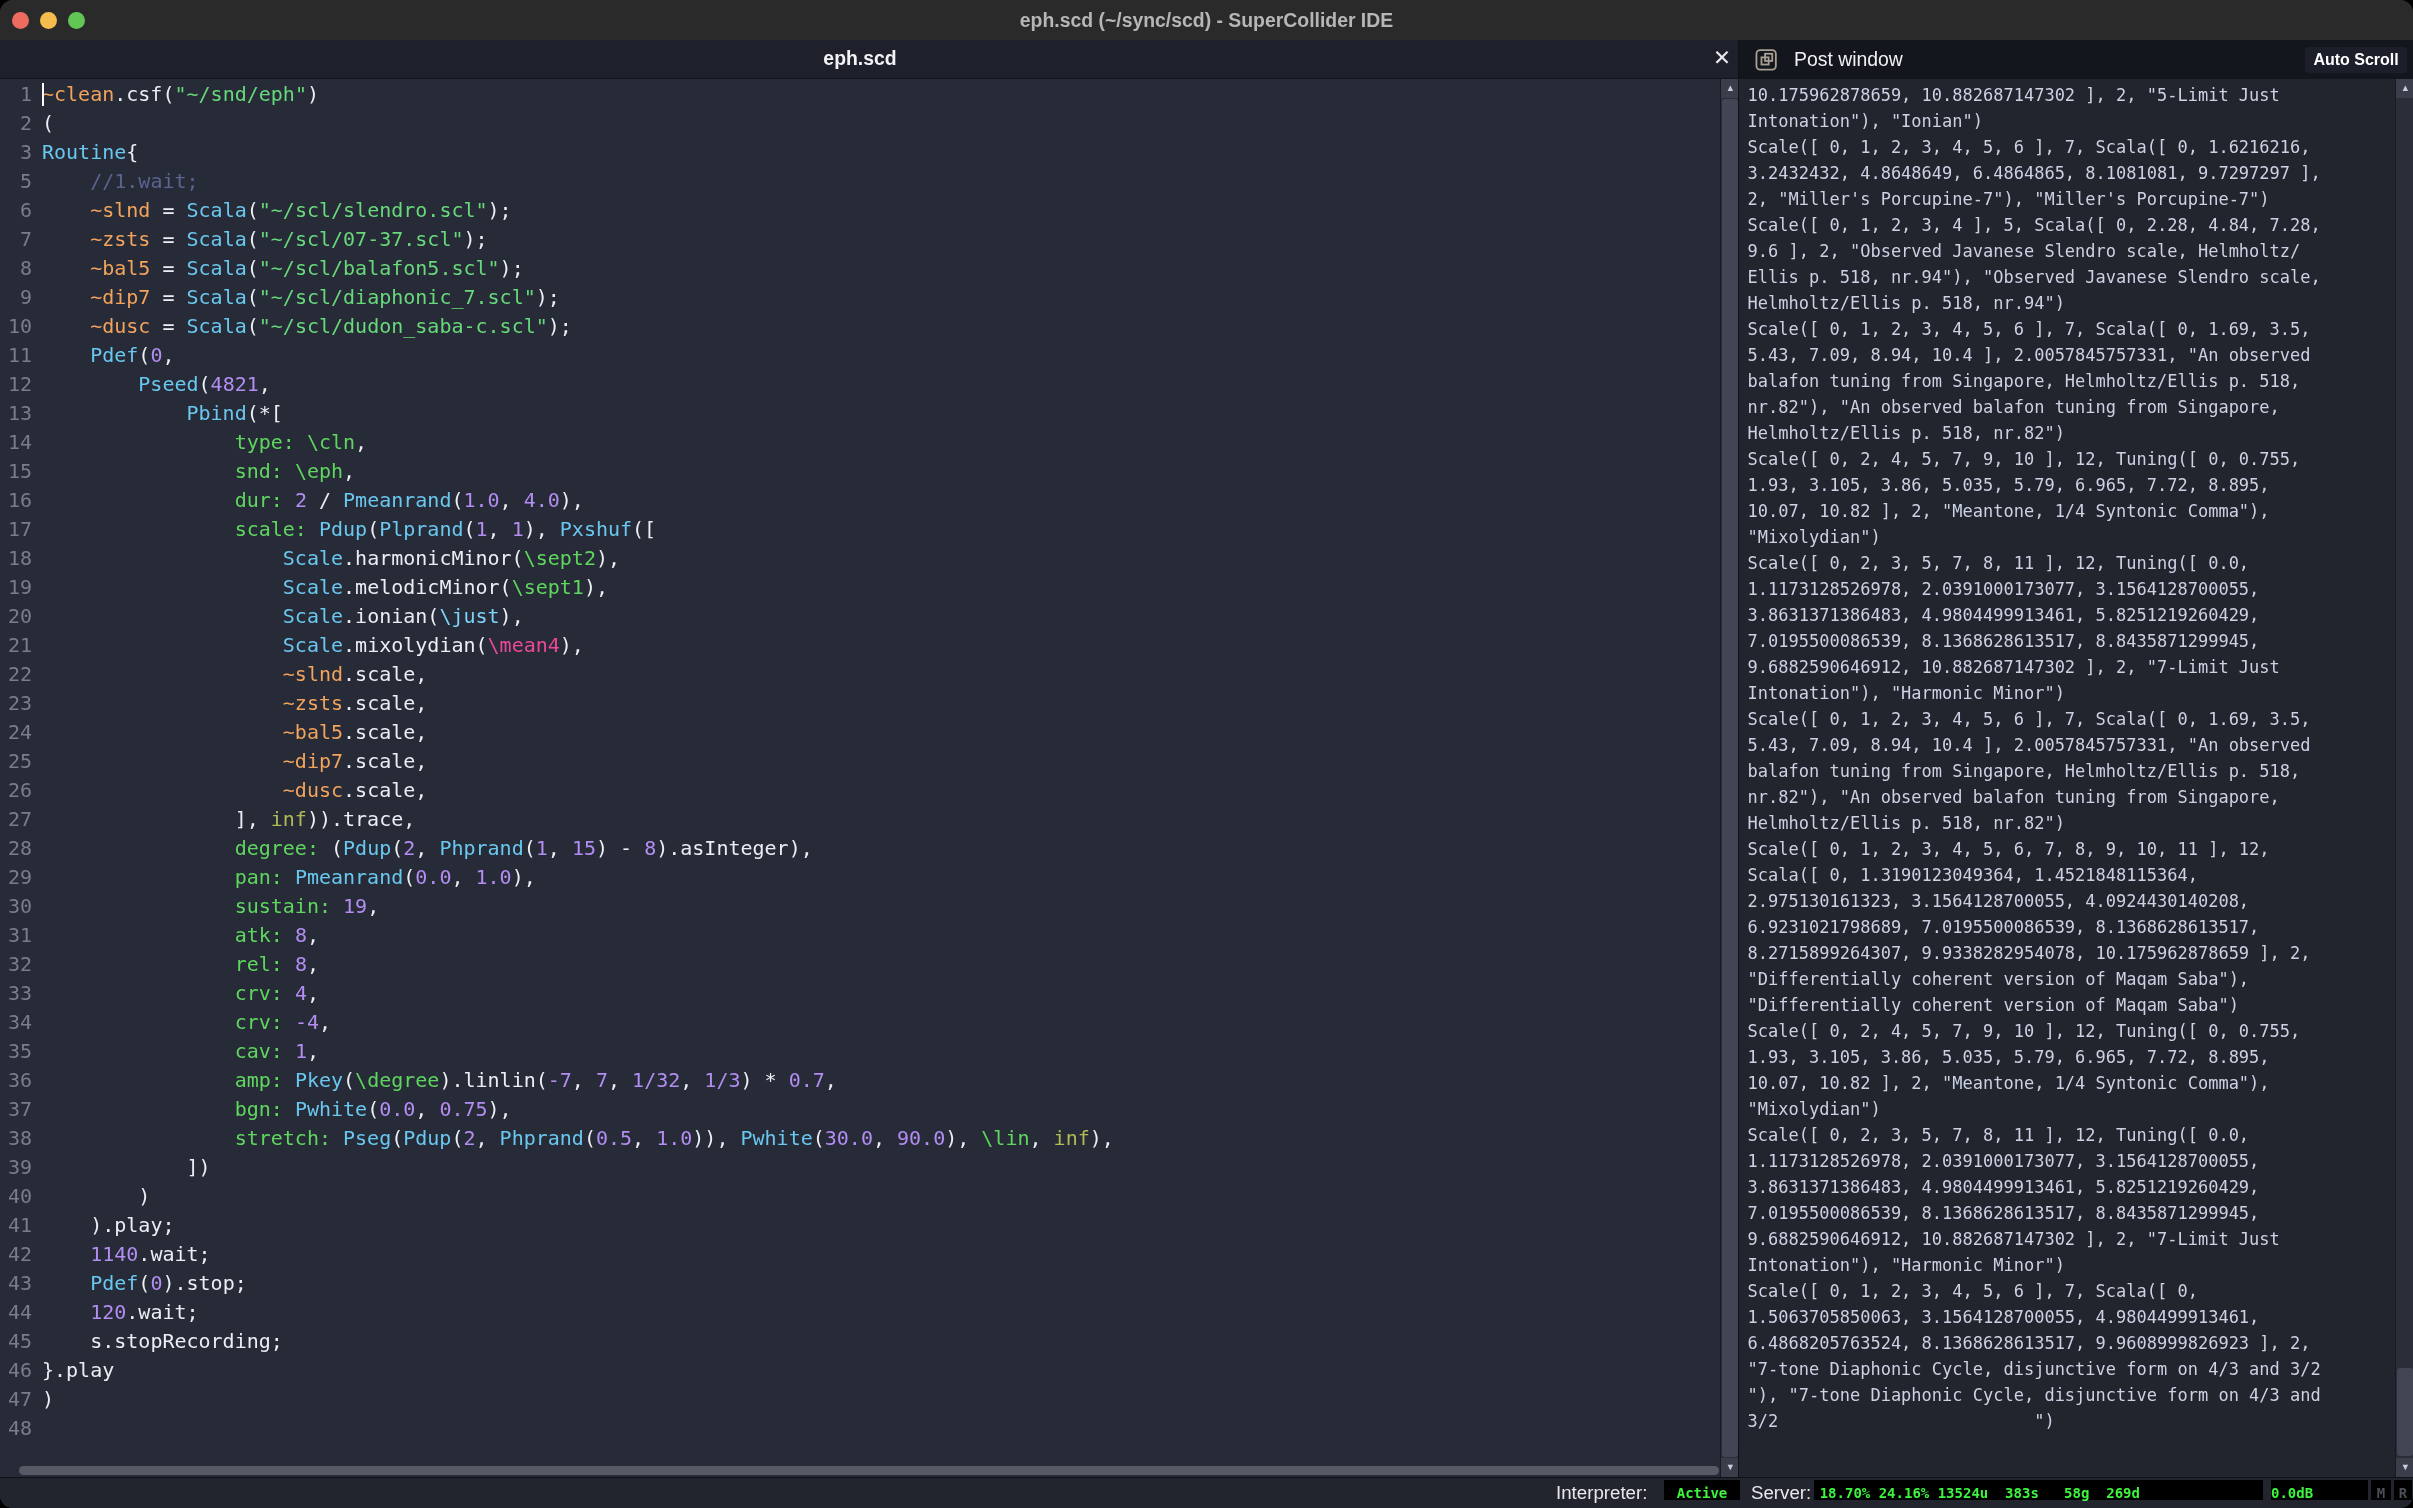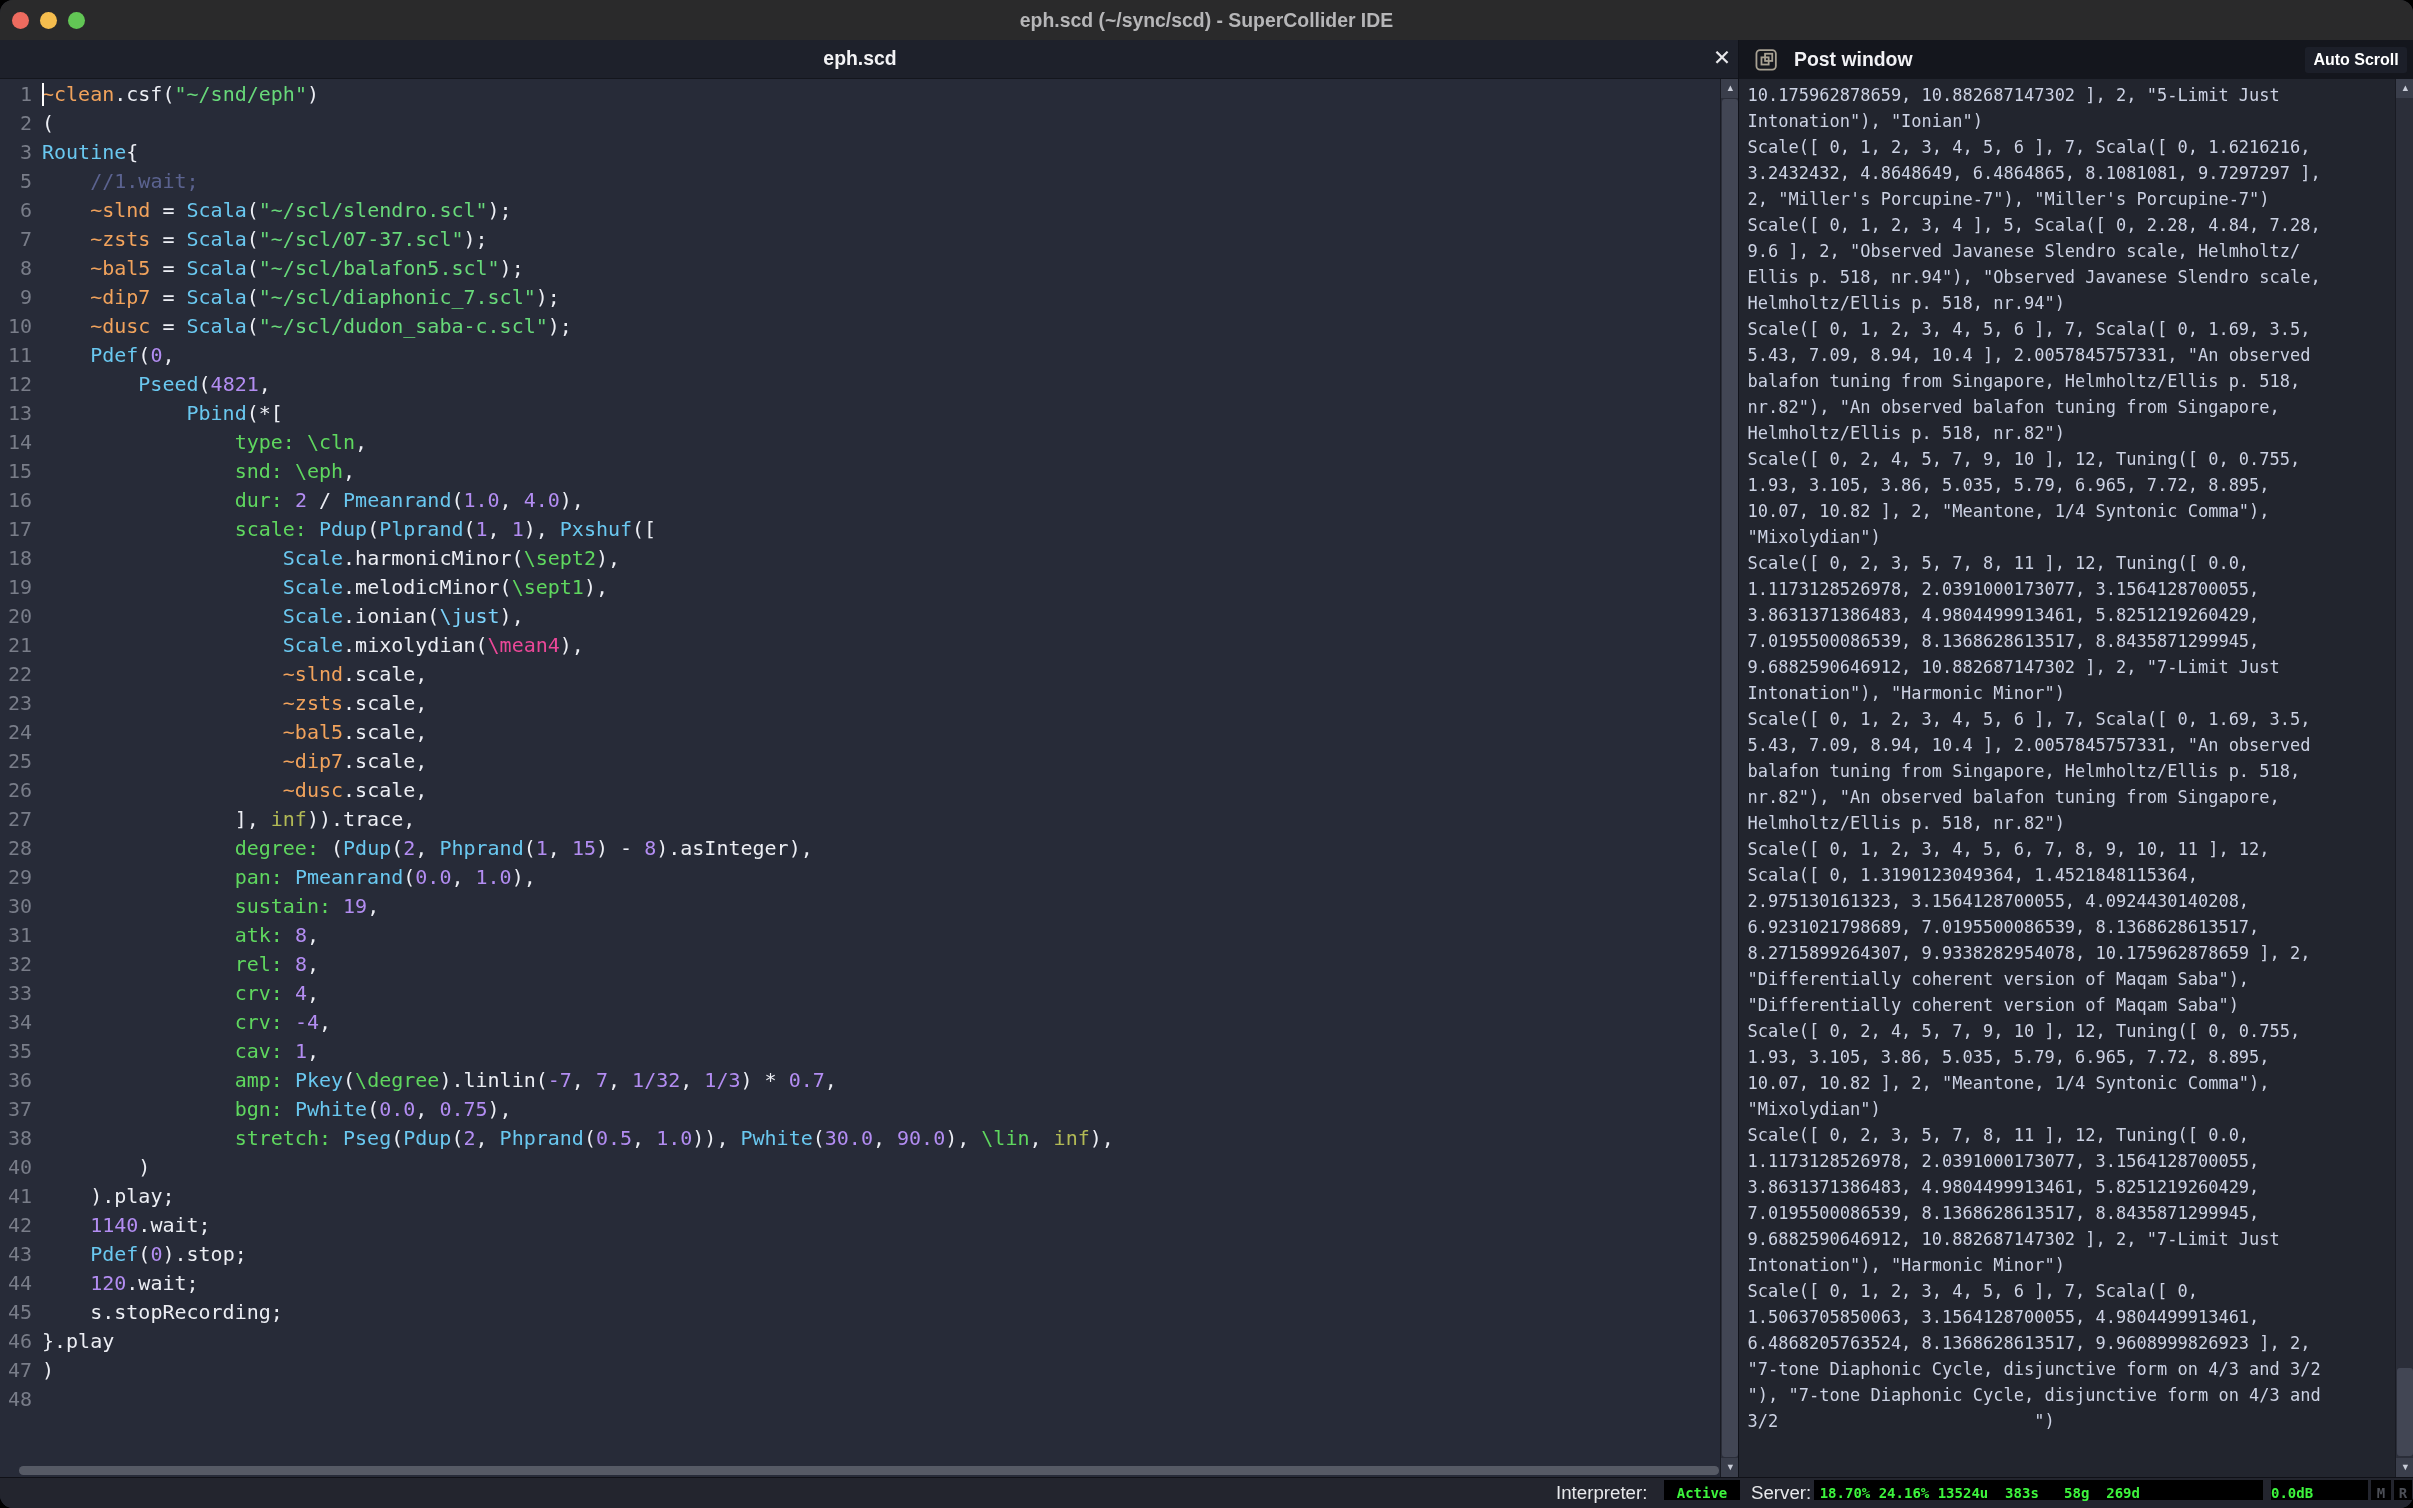--- a/index.html
+++ b/index.html
@@ -37,21 +37,21 @@
   .sb-bottom { bottom:0; }
   .sb-thumb { position:absolute; left:1.4px; width:16px; background:#424654; border-radius:2.9px; }
   .edit-thumb { top:20px; height:1358px; }
   .post-thumb { top:1289px; height:88px; }
   .hscroll { position:absolute; left:0; top:1465px; width:1720px; height:11.5px; background:#272b38; }
   .h-thumb { position:absolute; left:18.7px; right:1.4px; top:1.4px; height:8.6px; background:#565a65; border-radius:4.3px; }
 
   
   .post-header { position:absolute; left:1738px; top:40px; width:675px; height:39px; background:#14161d; border-left:1.4px solid #101219; box-sizing:border-box; }
   .detach-icon { position:absolute; left:16px; top:8px; width:23px; height:23px; }
-  .post-title { position:absolute; left:55px; line-height:39px; color:#f1f1f4; font-size:19.4px; font-weight:700; }
+  .post-title { position:absolute; left:55px; line-height:39px; color:#f1f1f4; font-size:19.4px; font-weight:400; }
   .auto-scroll { position:absolute; right:5.7px; top:6.5px; height:26px; line-height:26px; padding:0 8.6px; color:#ffffff; font-size:16px; font-weight:600; background:#1c1f29; border-radius:2.9px; }
   .post-content { position:absolute; left:1738px; top:79px; width:657px; height:1398px; background:#22252e; border-left:1.4px solid #101219; box-sizing:border-box;
                   color:#ccd2e4; font-family:"DejaVu Sans Mono",monospace; font-size:17px; line-height:26px; padding:2.9px 0 0 8.6px; white-space:pre; overflow:hidden; }
   .post-line { height:26px; }
 
   
   .statusbar { position:absolute; left:0; top:1477px; width:2413px; height:32px; background:#23252e; border-top:1.4px solid #101117; box-sizing:border-box; }
   .sb-label { position:absolute; top:0; line-height:30px; color:#e8e9ec; font-size:18.7px; }
   .lbl-interp { left:1556px; }
   .lbl-server { left:1751px; }
@@ -111,20 +111,21 @@
         <div class="line"><span class="ln">29</span><span class="code">                <span style="color: rgb(95, 215, 95);">pan:</span><span style="color: rgb(236, 238, 244);"> </span><span style="color: rgb(106, 200, 240);">Pmeanrand</span><span style="color: rgb(236, 238, 244);">(</span><span style="color: rgb(179, 141, 242);">0.0</span><span style="color: rgb(236, 238, 244);">, </span><span style="color: rgb(179, 141, 242);">1.0</span><span style="color: rgb(236, 238, 244);">),</span></span></div>
         <div class="line"><span class="ln">30</span><span class="code">                <span style="color: rgb(95, 215, 95);">sustain:</span><span style="color: rgb(236, 238, 244);"> </span><span style="color: rgb(179, 141, 242);">19</span><span style="color: rgb(236, 238, 244);">,</span></span></div>
         <div class="line"><span class="ln">31</span><span class="code">                <span style="color: rgb(95, 215, 95);">atk:</span><span style="color: rgb(236, 238, 244);"> </span><span style="color: rgb(179, 141, 242);">8</span><span style="color: rgb(236, 238, 244);">,</span></span></div>
         <div class="line"><span class="ln">32</span><span class="code">                <span style="color: rgb(95, 215, 95);">rel:</span><span style="color: rgb(236, 238, 244);"> </span><span style="color: rgb(179, 141, 242);">8</span><span style="color: rgb(236, 238, 244);">,</span></span></div>
         <div class="line"><span class="ln">33</span><span class="code">                <span style="color: rgb(95, 215, 95);">crv:</span><span style="color: rgb(236, 238, 244);"> </span><span style="color: rgb(179, 141, 242);">4</span><span style="color: rgb(236, 238, 244);">,</span></span></div>
         <div class="line"><span class="ln">34</span><span class="code">                <span style="color: rgb(95, 215, 95);">crv:</span><span style="color: rgb(236, 238, 244);"> </span><span style="color: rgb(179, 141, 242);">-4</span><span style="color: rgb(236, 238, 244);">,</span></span></div>
         <div class="line"><span class="ln">35</span><span class="code">                <span style="color: rgb(95, 215, 95);">cav:</span><span style="color: rgb(236, 238, 244);"> </span><span style="color: rgb(179, 141, 242);">1</span><span style="color: rgb(236, 238, 244);">,</span></span></div>
         <div class="line"><span class="ln">36</span><span class="code">                <span style="color: rgb(95, 215, 95);">amp:</span><span style="color: rgb(236, 238, 244);"> </span><span style="color: rgb(106, 200, 240);">Pkey</span><span style="color: rgb(236, 238, 244);">(</span><span style="color: rgb(95, 215, 95);">\degree</span><span style="color: rgb(236, 238, 244);">).linlin(</span><span style="color: rgb(179, 141, 242);">-7</span><span style="color: rgb(236, 238, 244);">, </span><span style="color: rgb(179, 141, 242);">7</span><span style="color: rgb(236, 238, 244);">, </span><span style="color: rgb(179, 141, 242);">1/32</span><span style="color: rgb(236, 238, 244);">, </span><span style="color: rgb(179, 141, 242);">1/3</span><span style="color: rgb(236, 238, 244);">) * </span><span style="color: rgb(179, 141, 242);">0.7</span><span style="color: rgb(236, 238, 244);">,</span></span></div>
         <div class="line"><span class="ln">37</span><span class="code">                <span style="color: rgb(95, 215, 95);">bgn:</span><span style="color: rgb(236, 238, 244);"> </span><span style="color: rgb(106, 200, 240);">Pwhite</span><span style="color: rgb(236, 238, 244);">(</span><span style="color: rgb(179, 141, 242);">0.0</span><span style="color: rgb(236, 238, 244);">, </span><span style="color: rgb(179, 141, 242);">0.75</span><span style="color: rgb(236, 238, 244);">),</span></span></div>
         <div class="line"><span class="ln">38</span><span class="code">                <span style="color: rgb(95, 215, 95);">stretch:</span><span style="color: rgb(236, 238, 244);"> </span><span style="color: rgb(106, 200, 240);">Pseg</span><span style="color: rgb(236, 238, 244);">(</span><span style="color: rgb(106, 200, 240);">Pdup</span><span style="color: rgb(236, 238, 244);">(</span><span style="color: rgb(179, 141, 242);">2</span><span style="color: rgb(236, 238, 244);">, </span><span style="color: rgb(106, 200, 240);">Phprand</span><span style="color: rgb(236, 238, 244);">(</span><span style="color: rgb(179, 141, 242);">0.5</span><span style="color: rgb(236, 238, 244);">, </span><span style="color: rgb(179, 141, 242);">1.0</span><span style="color: rgb(236, 238, 244);">)), </span><span style="color: rgb(106, 200, 240);">Pwhite</span><span style="color: rgb(236, 238, 244);">(</span><span style="color: rgb(179, 141, 242);">30.0</span><span style="color: rgb(236, 238, 244);">, </span><span style="color: rgb(179, 141, 242);">90.0</span><span style="color: rgb(236, 238, 244);">), </span><span style="color: rgb(95, 215, 95);">\lin</span><span style="color: rgb(236, 238, 244);">, </span><span style="color: rgb(178, 186, 85);">inf</span><span style="color: rgb(236, 238, 244);">),</span></span></div>
+        <div class="line"><span class="ln">39</span><span class="code">            <span style="color: rgb(236, 238, 244);">])</span></span></div>
         <div class="line"><span class="ln">40</span><span class="code">        <span style="color: rgb(236, 238, 244);">)</span></span></div>
         <div class="line"><span class="ln">41</span><span class="code">    <span style="color: rgb(236, 238, 244);">).play;</span></span></div>
         <div class="line"><span class="ln">42</span><span class="code">    <span style="color: rgb(179, 141, 242);">1140</span><span style="color: rgb(236, 238, 244);">.wait;</span></span></div>
         <div class="line"><span class="ln">43</span><span class="code">    <span style="color: rgb(106, 200, 240);">Pdef</span><span style="color: rgb(236, 238, 244);">(</span><span style="color: rgb(179, 141, 242);">0</span><span style="color: rgb(236, 238, 244);">).stop;</span></span></div>
         <div class="line"><span class="ln">44</span><span class="code">    <span style="color: rgb(179, 141, 242);">120</span><span style="color: rgb(236, 238, 244);">.wait;</span></span></div>
         <div class="line"><span class="ln">45</span><span class="code">    <span style="color: rgb(236, 238, 244);">s.stopRecording;</span></span></div>
         <div class="line"><span class="ln">46</span><span class="code"><span style="color: rgb(236, 238, 244);">}.play</span></span></div>
         <div class="line"><span class="ln">47</span><span class="code"><span style="color: rgb(236, 238, 244);">)</span></span></div>
         <div class="line"><span class="ln">48</span><span class="code"></span></div>
       </div>

